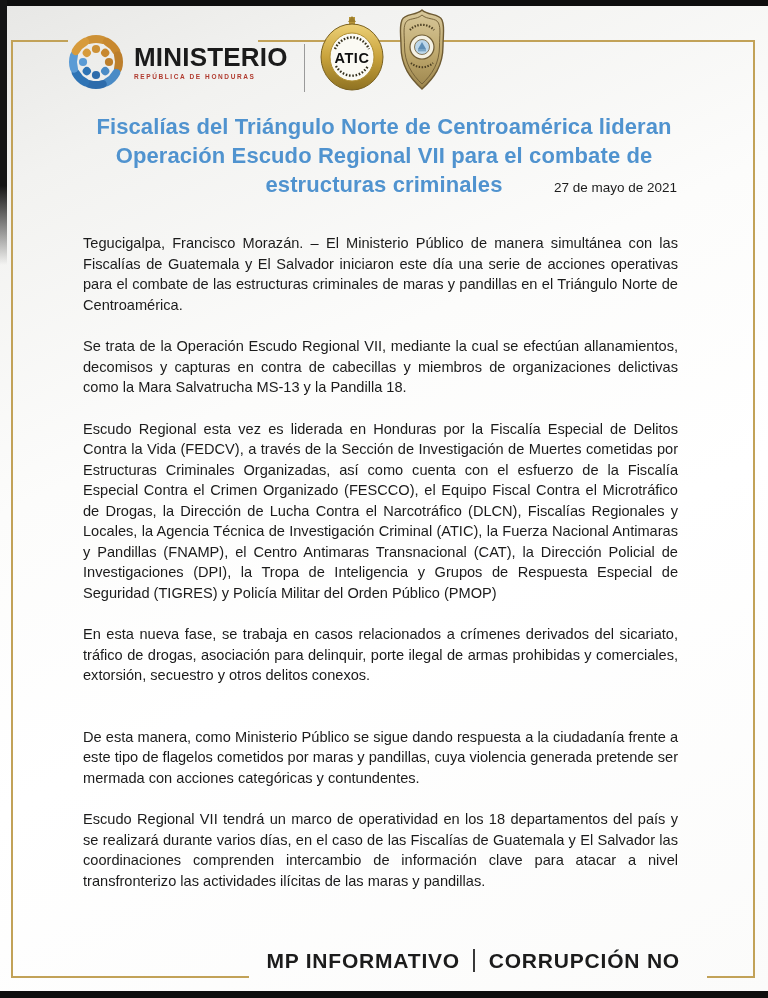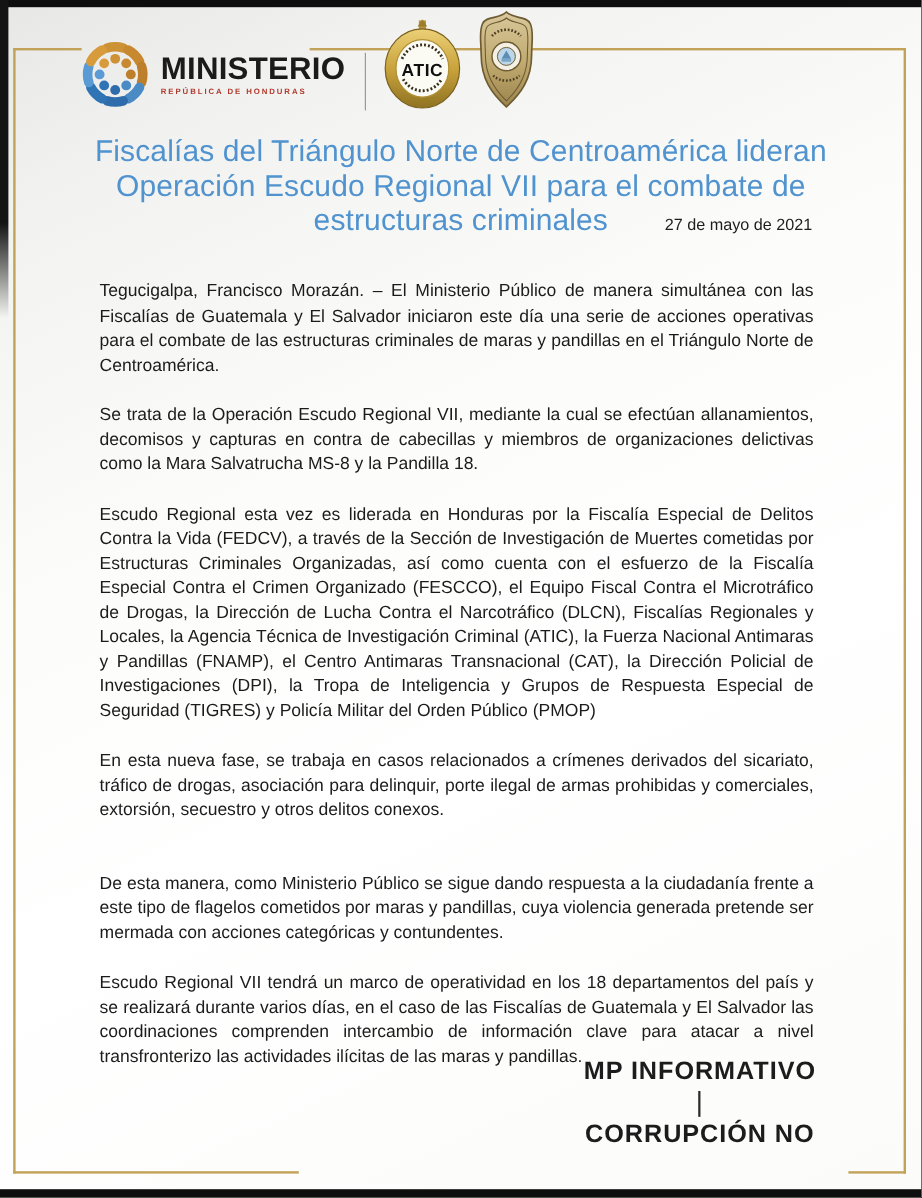--- a/index.html
+++ b/index.html
@@ -38,39 +38,39 @@
   .mp-name { font-size: 26px; font-weight: 700; letter-spacing: 0.2px; color: #1b1b1b;
     line-height: 25px; font-stretch: condensed; }
   .mp-sub { margin-top: 3px; font-size: 6.5px; font-weight: 700; letter-spacing: 1.6px; color: #b03a2e; }
   .header-divider { width: 1px; height: 48px; background: #9a9a9a; margin: 0 14px 0 16px; }
   .atic-badge { width: 66px; height: 76px; margin-top: 2px; }
   .police-badge { width: 58px; height: 84px; margin-left: 8px; }
 
   
   .title {
     position: absolute; top: 112px; left: 74px; width: 620px;
-    text-align: center; color: #5093cf; font-size: 25px; font-weight: 400;
+    text-align: center; color: #5093cf; font-size: 22px; font-weight: 700;
     line-height: 29px; letter-spacing: 0.1px;
   }
   .date { position: absolute; top: 180px; right: 91px; font-size: 13.5px; color: #1d1d1d; margin-left: 16px; }
 
   
   .body-text { position: absolute; top: 213px; left: 83px; width: 595px; margin-top: 20px; }
   .body-text p {
     font-size: 14.6px; line-height: 20.5px; color: #1b1b1b;
     text-align: justify; margin-bottom: 21px;
   }
   .body-text p.extra-gap { margin-top: 41px; }
 
   
   .footer {
-    position: absolute; bottom: 40px; right: 88px;
+    position: absolute; bottom: 23px; right: 88px;
     display: flex; align-items: center;
     font-size: 21px; font-weight: 700; letter-spacing: 0.8px; color: #1c1c1c;
-    font-stretch: condensed; white-space: nowrap; flex-direction: column;
+    font-stretch: condensed; white-space: nowrap;
   }
   .footer .sep { font-weight: 400; font-size: 23px; padding: 0 11px 2px 11px; color: #2a2a2a; }
 </style>
 </head>
 <body>
 
 <div class="page">
 
   <div class="top-edge-bar"></div>
   <div class="left-edge-shadow"></div>
@@ -163,21 +163,21 @@
       <rect x="25" y="41" width="8" height="2.4" fill="#7aa5c5"></rect>
     </svg>
   </header>
 
   <h1 class="title">Fiscalías del Triángulo Norte de Centroamérica lideran Operación Escudo Regional VII para el combate de estructuras criminales</h1>
 
   <div class="date">27 de mayo de 2021</div>
 
   <main class="body-text">
     <p>Tegucigalpa, Francisco Morazán. – El Ministerio Público de manera simultánea con las Fiscalías de Guatemala y El Salvador iniciaron este día una serie de acciones operativas para el combate de las estructuras criminales de maras y pandillas en el Triángulo Norte de Centroamérica.</p>
-    <p>Se trata de la Operación Escudo Regional VII, mediante la cual se efectúan allanamientos, decomisos y capturas en contra de cabecillas y miembros de organizaciones delictivas como la Mara Salvatrucha MS-8 y la Pandilla 18.</p>
+    <p>Se trata de la Operación Escudo Regional VII, mediante la cual se efectúan allanamientos, decomisos y capturas en contra de cabecillas y miembros de organizaciones delictivas como la Mara Salvatrucha MS-13 y la Pandilla 18.</p>
     <p>Escudo Regional esta vez es liderada en Honduras por la Fiscalía Especial de Delitos Contra la Vida (FEDCV), a través de la Sección de Investigación de Muertes cometidas por Estructuras Criminales Organizadas, así como cuenta con el esfuerzo de la Fiscalía Especial Contra el Crimen Organizado (FESCCO), el Equipo Fiscal Contra el Microtráfico de Drogas, la Dirección de Lucha Contra el Narcotráfico (DLCN), Fiscalías Regionales y Locales, la Agencia Técnica de Investigación Criminal (ATIC), la Fuerza Nacional Antimaras y Pandillas (FNAMP), el Centro Antimaras Transnacional (CAT), la Dirección Policial de Investigaciones (DPI), la Tropa de Inteligencia y Grupos de Respuesta Especial de Seguridad (TIGRES) y Policía Militar del Orden Público (PMOP)</p>
     <p>En esta nueva fase, se trabaja en casos relacionados a crímenes derivados del sicariato, tráfico de drogas, asociación para delinquir, porte ilegal de armas prohibidas y comerciales, extorsión, secuestro y otros delitos conexos.</p>
     <p class="extra-gap">De esta manera, como Ministerio Público se sigue dando respuesta a la ciudadanía frente a este tipo de flagelos cometidos por maras y pandillas, cuya violencia generada pretende ser mermada con acciones categóricas y contundentes.</p>
     <p>Escudo Regional VII tendrá un marco de operatividad en los 18 departamentos del país y se realizará durante varios días, en el caso de las Fiscalías de Guatemala y El Salvador las coordinaciones comprenden intercambio de información clave para atacar a nivel transfronterizo las actividades ilícitas de las maras y pandillas.</p>
   </main>
 
   <footer class="footer">
     <span>MP INFORMATIVO</span>
     <span class="sep">|</span>
     <span>CORRUPCIÓN NO</span>

